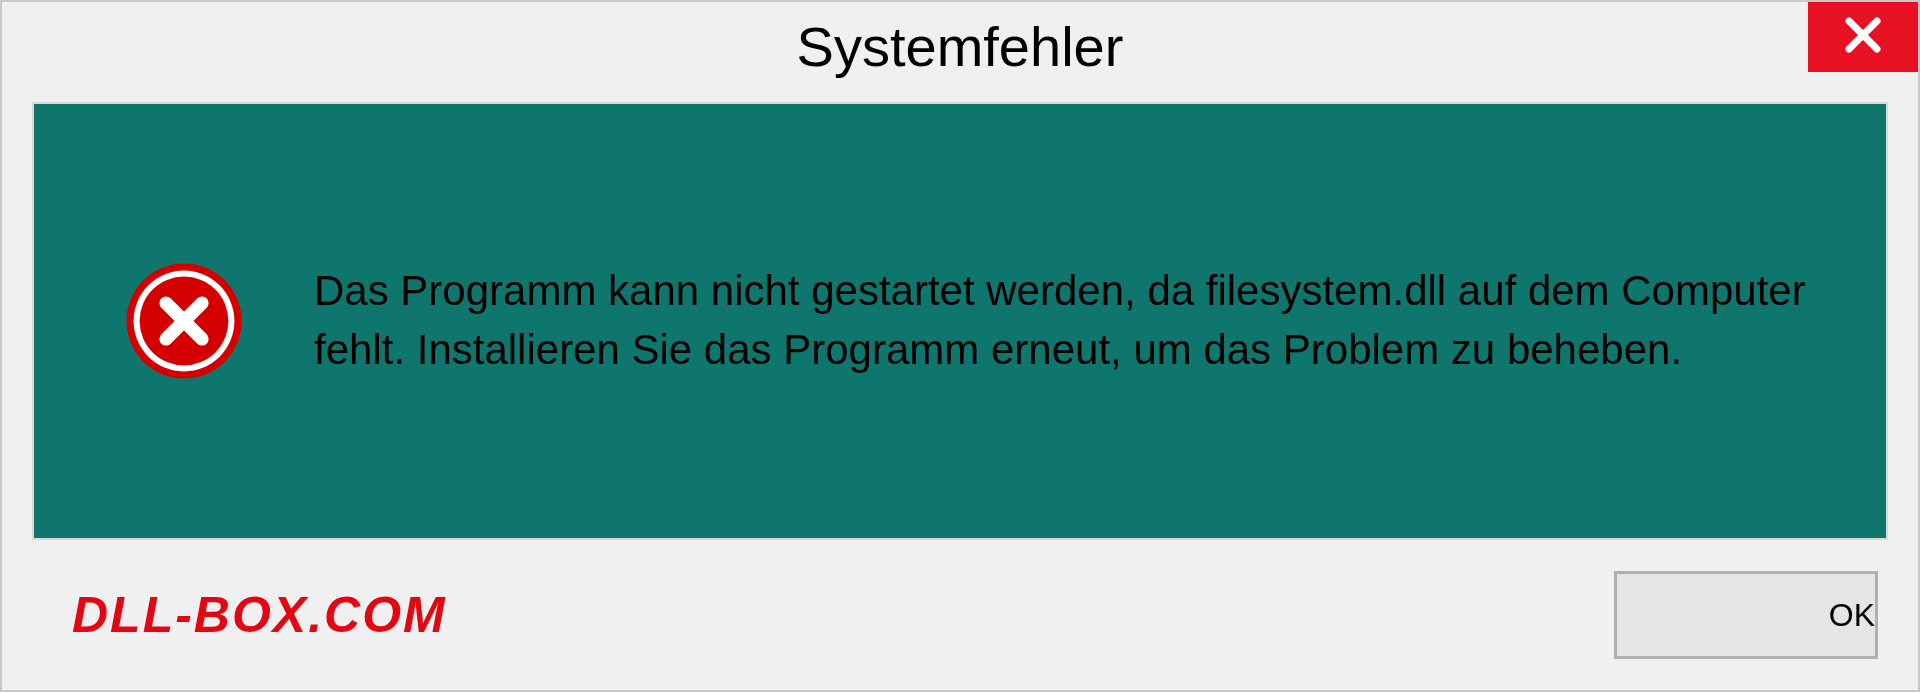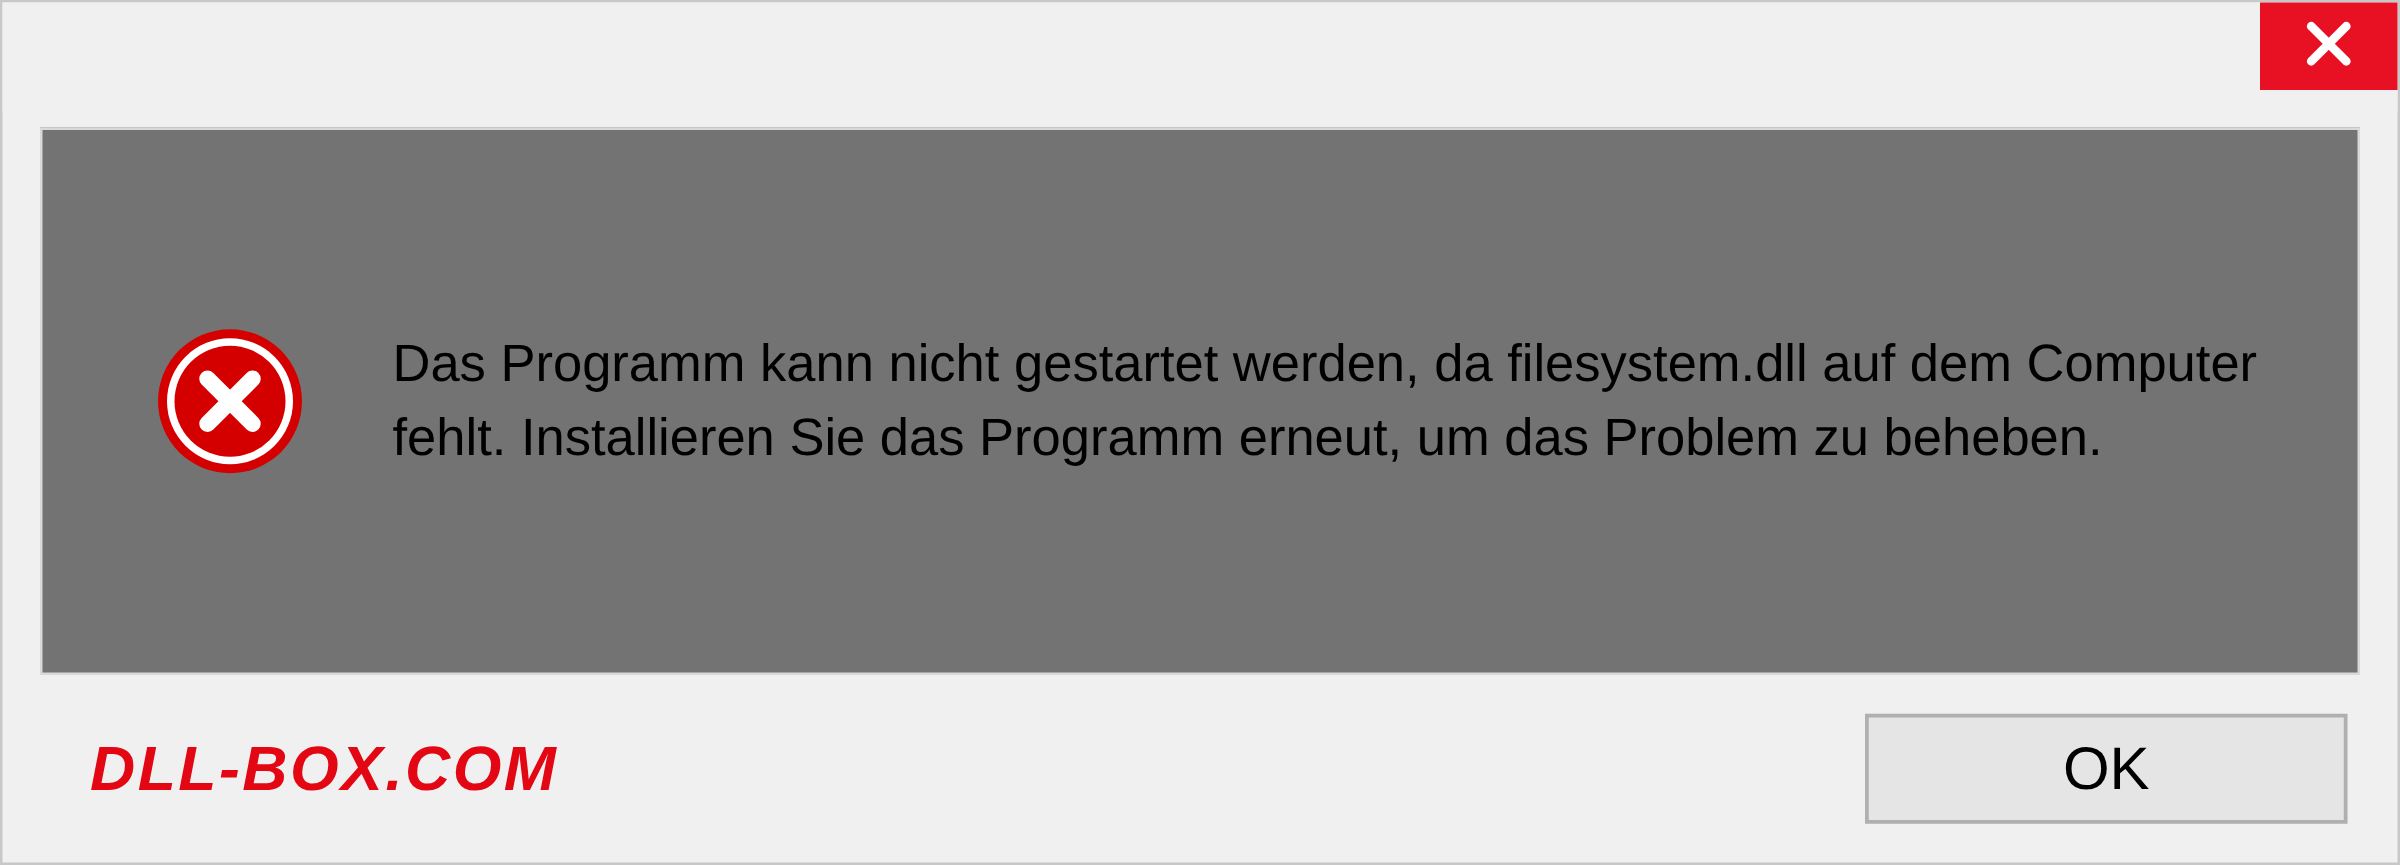--- a/index.html
+++ b/index.html
@@ -54,21 +54,21 @@
       cursor: pointer;
     }
 
     .close-button svg {
       width: 48px;
       height: 48px;
     }
 
     .content-area {
       margin: 12px 30px 0 30px;
-      background: #737373;
+      background: #0f766e;
       border: 2px solid #d9d9d9;
       flex: 1;
       display: flex;
       align-items: center;
       padding: 40px 60px 40px 90px;
       gap: 70px;
     }
 
     .error-icon {
       flex-shrink: 0;
@@ -94,36 +94,38 @@
     .watermark {
       font-size: 50px;
       font-weight: 900;
       color: #e30613;
       font-style: italic;
       letter-spacing: 2px;
       font-family: Arial, sans-serif;
     }
 
     .ok-button {
-      width: 386px;
+      width: 264px;
       height: 88px;
       background: #e5e5e5;
       border: 3px solid #b0b0b0;
-      font-size: 48px;
+      font-size: 32px;
       color: #000;
       cursor: pointer;
       font-family: "Segoe UI", Tahoma, sans-serif;
+      text-align: right;
     }
   </style>
 </head>
 <body>
 
 <div class="dialog">
 
   <div class="title-bar">
+    <div class="title-text">Systemfehler</div>
     <div class="close-button">
       <span>
         <svg viewBox="0 0 24 24" fill="none" stroke="#ffffff" stroke-width="3.5" stroke-linecap="round">
           <line x1="5" y1="5" x2="19" y2="19"></line>
           <line x1="19" y1="5" x2="5" y2="19"></line>
         </svg>
       </span>
     </div>
   </div>
 

